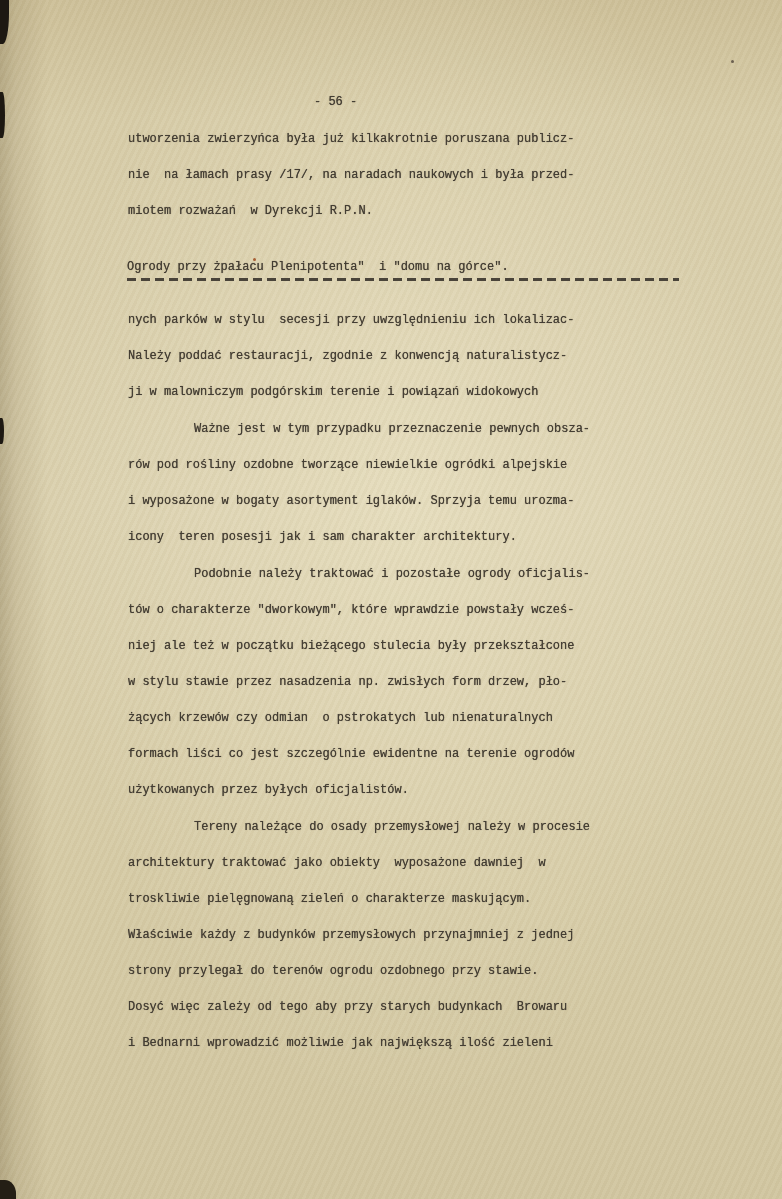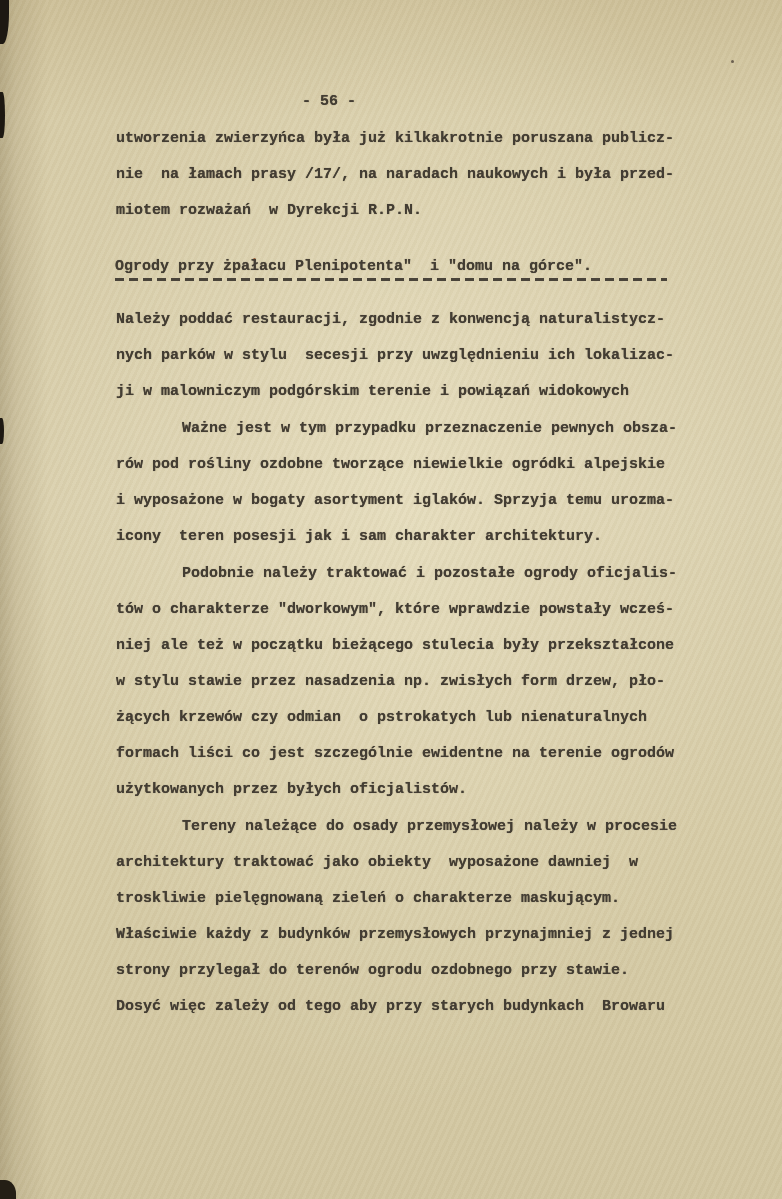--- a/index.html
+++ b/index.html
@@ -9,22 +9,22 @@
   }
   .page{
     position:absolute;inset:0;
     background:
       repeating-linear-gradient(115deg, rgba(255,255,255,0.035) 0 3px, rgba(120,100,60,0.035) 3px 6px),
       linear-gradient(90deg, rgba(110,95,60,0.30) 0px, rgba(110,95,60,0.14) 16px, rgba(110,95,60,0.0) 48px),
       radial-gradient(ellipse at 52% 42%, rgba(255,250,225,0.30), rgba(255,250,225,0) 62%),
       linear-gradient(180deg, #cdc099 0%, #d7cca8 10%, #dbd1af 42%, #d6cba6 72%, #d1c6a1 100%);
   }
   .content{
-    position:absolute;left:115px;top:84px;width:648px;
-    color:#433d33;font-size:15px;line-height:36px;font-weight:700;
+    position:absolute;left:127px;top:84px;width:648px;
+    color:#433d33;font-size:12px;line-height:36px;font-weight:400;
     text-shadow:0 0 0.7px rgba(62,54,42,0.85);
   }
   .line,.page-number,.heading{white-space:pre;}
   .page-number{margin-left:187px;}
   .para{margin:1px;}
   .doc > .para:first-child{margin-top:12px;}
   .doc > .heading{margin-top:20px;}
   .heading-underline{
     margin-top:-7px;height:3px;width:552px;
     background:repeating-linear-gradient(90deg,#4a443a 0 9px,rgba(0,0,0,0) 9px 14px);
@@ -55,22 +55,22 @@
     <div class="page-number">- 56 -</div>
 
   <div class="para">
         <div class="line">utworzenia zwierzyńca była już kilkakrotnie poruszana publicz-</div>
         <div class="line">nie  na łamach prasy /17/, na naradach naukowych i była przed-</div>
         <div class="line">miotem rozważań  w Dyrekcji R.P.N.</div>
       </div>
       <div class="heading">Ogrody przy żpałacu Plenipotenta"  i "domu na górce".</div>
       <div class="heading-underline"></div>
       <div class="para">
+        <div class="line">nych parków w stylu  secesji przy uwzględnieniu ich lokalizac-</div>
         <div class="line">Należy poddać restauracji, zgodnie z konwencją naturalistycz-</div>
-        <div class="line">nych parków w stylu  secesji przy uwzględnieniu ich lokalizac-</div>
         <div class="line">ji w malowniczym podgórskim terenie i powiązań widokowych</div>
       </div>
       <div class="para indent">
         <div class="line">Ważne jest w tym przypadku przeznaczenie pewnych obsza-</div>
         <div class="line">rów pod rośliny ozdobne tworzące niewielkie ogródki alpejskie</div>
         <div class="line">i wyposażone w bogaty asortyment iglaków. Sprzyja temu urozma-</div>
         <div class="line">icony  teren posesji jak i sam charakter architektury.</div>
       </div>
       <div class="para indent">
         <div class="line">Podobnie należy traktować i pozostałe ogrody oficjalis-</div>
@@ -81,15 +81,16 @@
         <div class="line">formach liści co jest szczególnie ewidentne na terenie ogrodów</div>
         <div class="line">użytkowanych przez byłych oficjalistów.</div>
       </div>
       <div class="para indent">
         <div class="line">Tereny należące do osady przemysłowej należy w procesie</div>
         <div class="line">architektury traktować jako obiekty  wyposażone dawniej  w</div>
         <div class="line">troskliwie pielęgnowaną zieleń o charakterze maskującym.</div>
         <div class="line">Właściwie każdy z budynków przemysłowych przynajmniej z jednej</div>
         <div class="line">strony przylegał do terenów ogrodu ozdobnego przy stawie.</div>
         <div class="line">Dosyć więc zależy od tego aby przy starych budynkach  Browaru</div>
+        <div class="line">i Bednarni wprowadzić możliwie jak największą ilość zieleni</div>
       </div>
     </div>
 </div>
 
 </body></html>

